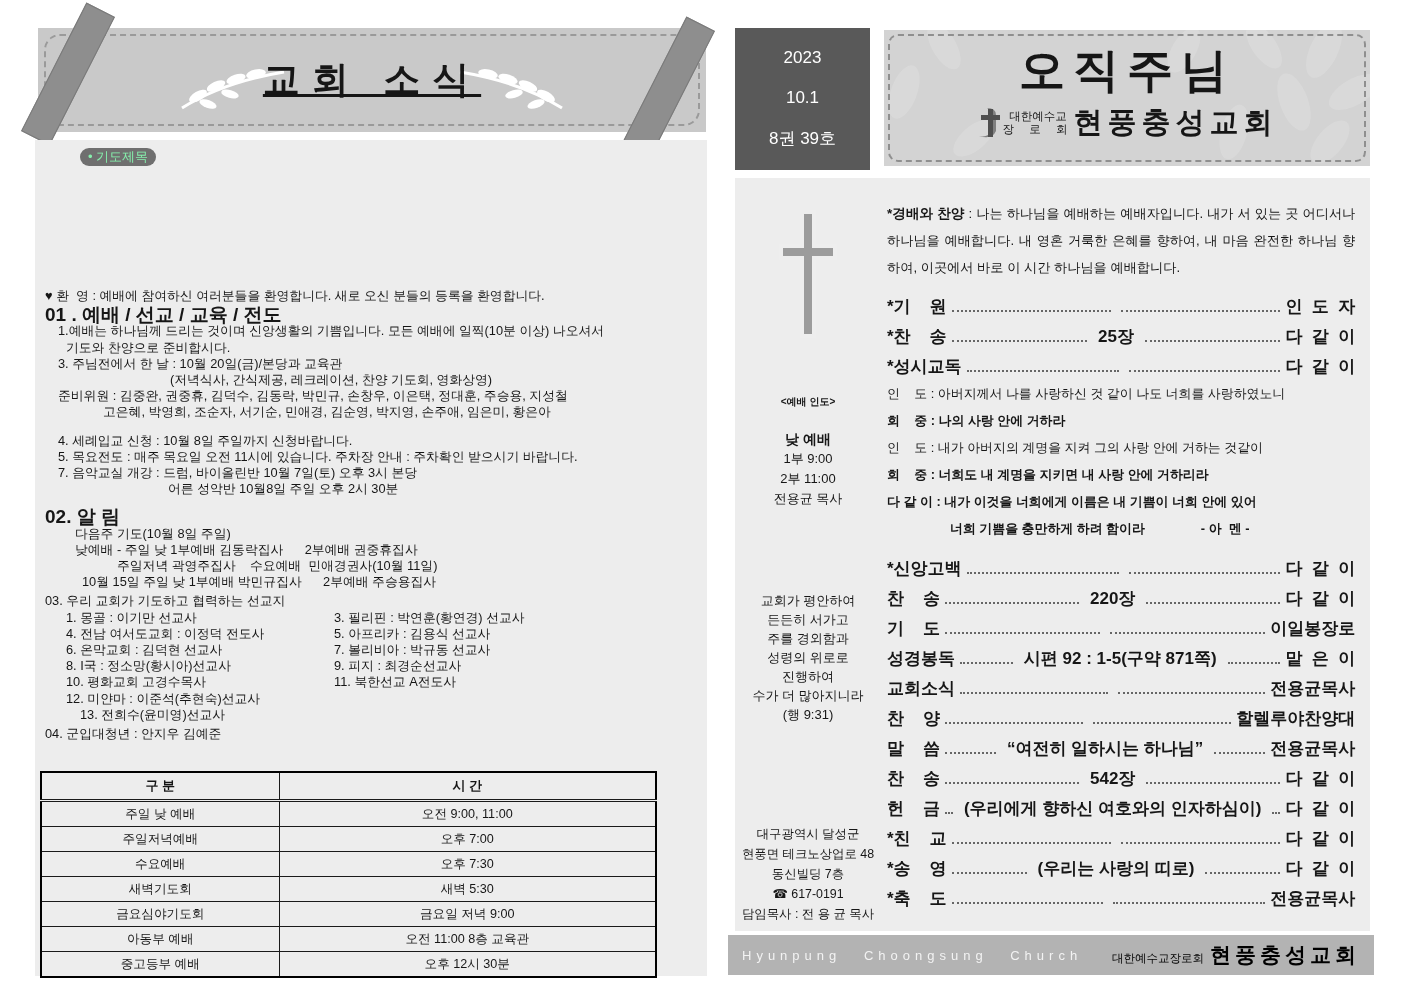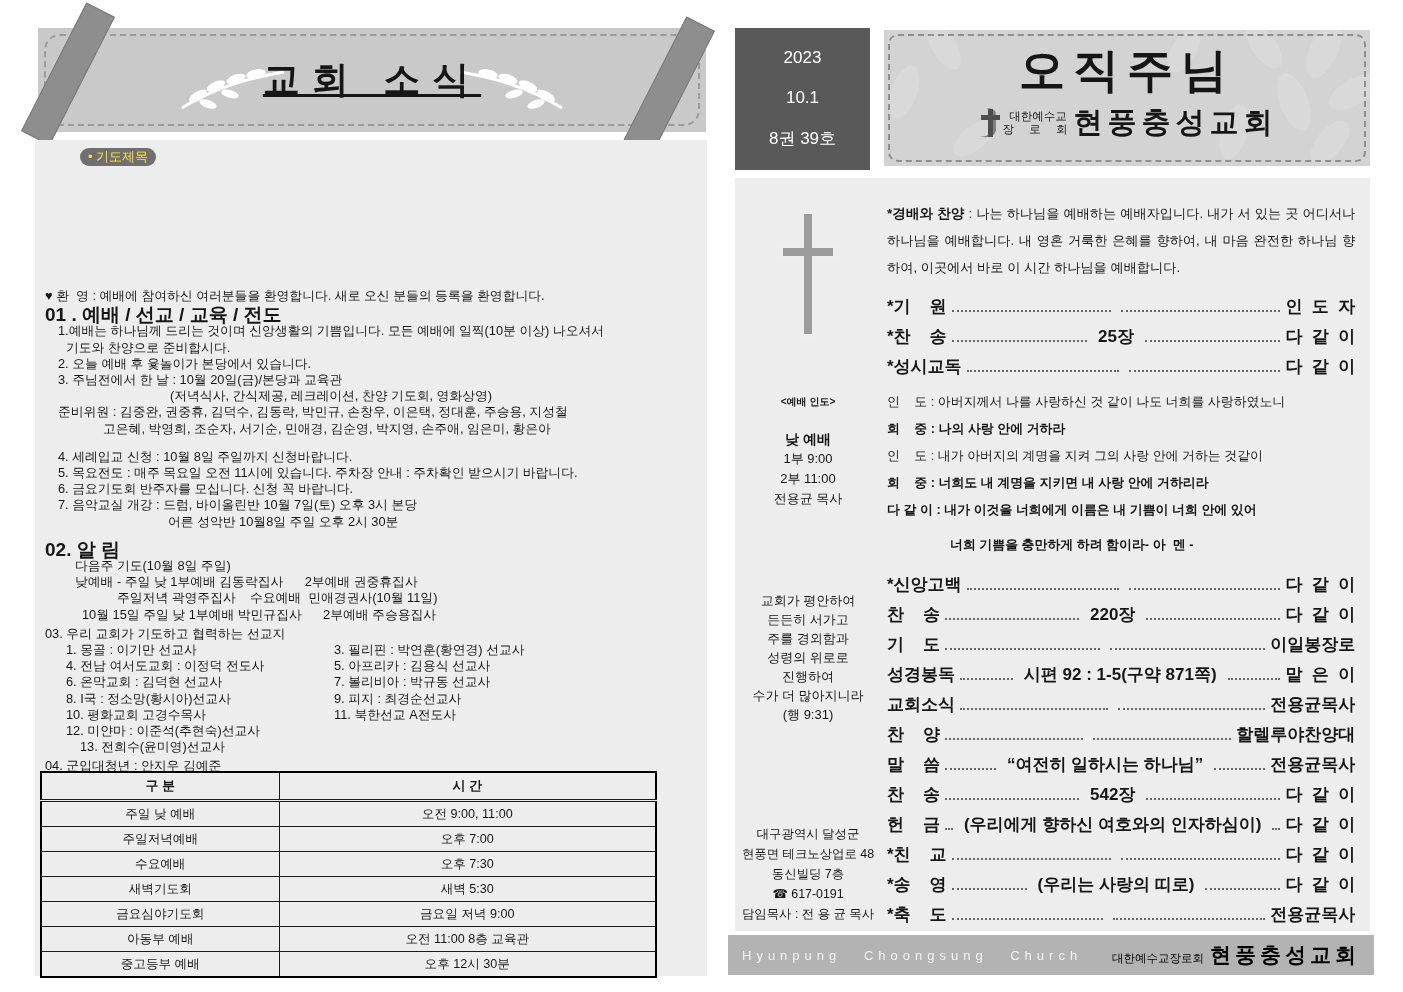--- a/index.html
+++ b/index.html
@@ -11,21 +11,21 @@
   .lp-title{position:absolute;inset:0;display:flex;align-items:center;justify-content:center;
             font-size:37px;font-weight:bold;letter-spacing:12px;text-decoration:underline;}
   .leaf{position:absolute;top:34px;}
   .leaf.l{left:140px;}
   .leaf.r{right:140px;transform:scaleX(-1);}
   .ribbon{position:absolute;width:30px;background:#8e8e8e;border:1px solid #7a7a7a;}
   .ribbon.tl{height:142px;left:52px;top:2px;transform:rotate(27deg);}
   .ribbon.br{height:142px;left:652px;top:16px;transform:rotate(27deg);}
   .lp-body{position:absolute;left:35px;top:140px;width:672px;height:836px;background:#ededed;}
   .prayer{position:absolute;left:45px;top:8px;display:flex;align-items:stretch;}
-  .prayer-label{width:76px;background:#6f6f6f;color:#fde047;border-radius:10px;display:flex;
+  .prayer-label{width:76px;background:#6f6f6f;color:#86efac;border-radius:10px;display:flex;
                 align-items:center;justify-content:center;font-size:13px;z-index:1;}
   .prayer-box{width:452px;margin-left:4px;border:2px dotted #8a8a8a;border-radius:8px;
               padding:10px 14px;display:flex;flex-direction:column;justify-content:space-between;
               font-size:13.4px;line-height:22px;}
   .lp-text{position:absolute;left:10px;top:148px;width:655px;font-size:12.8px;line-height:16.2px;}
   .tl{white-space:pre-wrap;}
   .hd{font-weight:bold;font-size:19px;margin-top:3px;}
   .hd2{margin-top:3px;}
   .p13{padding-left:13px;} .p21{padding-left:21px;} .p30{padding-left:30px;}
   .p37{padding-left:37px;} .p58{padding-left:58px;} .p72{padding-left:72px;}
@@ -64,26 +64,26 @@
   .rp-main{flex:1;padding:22px 16px 0 6px;font-size:13px;}
   .intro{line-height:27px;text-align:justify;font-size:13.2px;}
   .intro b{font-size:13.6px;}
   .worows{margin-top:10px;}
   .worow{display:flex;align-items:center;height:30px;font-size:17px;}
   .wlabel{font-weight:bold;white-space:pre;flex:none;}
   .wcenter{font-weight:bold;white-space:pre;padding:0 6px;flex:none;}
   .wcenter:empty{display:none;padding:0;}
   .wright{font-weight:bold;white-space:pre;flex:none;}
   .dots{flex:1;border-bottom:2px dotted #666;height:9px;margin:0 5px;min-width:8px;}
-  .reading{margin:8px 0;}
+  .reading{margin:0 0;}
   .rrow{display:flex;height:27px;align-items:center;font-size:12.9px;white-space:pre;}
   .rrow .bold,.rcont .bold{font-weight:bold;}
   .rcont{display:flex;height:27px;align-items:center;font-size:12.9px;white-space:pre;
          padding-left:63px;font-weight:bold;}
-  .rcont .amen{}
+  .rcont .amen{margin-left:56px;}
   .rp-footer{position:absolute;left:728px;top:935px;width:646px;height:40px;background:#b3b3b3;
              display:flex;align-items:center;justify-content:space-between;padding:0 14px;box-sizing:border-box;}
   .foot-en{color:#f3f3f3;font-size:13px;letter-spacing:5px;word-spacing:14px;}
   .foot-kr{color:#000000;display:flex;align-items:baseline;gap:6px;}
   .foot-kr .small{font-size:11.5px;}
   .foot-kr .big{font-family:"DejaVu Serif",serif;font-weight:bold;font-size:21px;letter-spacing:4px;}
 </style>
 </head>
 <body>
 
@@ -123,35 +123,33 @@
     <div class="lp-text">
       <div class="tl">♥ 환  영 : 예배에 참여하신 여러분들을 환영합니다. 새로 오신 분들의 등록을 환영합니다.</div>
 
       <div class="tl hd">01 . 예배 / 선교 / 교육 / 전도</div>
       <div>
 
           <div class="tl p13">1.예배는 하나님께 드리는 것이며 신앙생활의 기쁨입니다. 모든 예배에 일찍(10분 이상) 나오셔서</div>
 
           <div class="tl p21">기도와 찬양으로 준비합시다.</div>
 
-          <div class="tl p13">2. 오늘 예배 후 윷놀이가 본당에서 있습니다.</div>
 
           <div class="tl p13">3. 주님전에서 한 날 : 10월 20일(금)/본당과 교육관</div>
 
           <div class="tl p125">(저녁식사, 간식제공, 레크레이션, 찬양 기도회, 영화상영)</div>
 
           <div class="tl p13">준비위원 : 김중완, 권중휴, 김덕수, 김동락, 박민규, 손창우, 이은택, 정대훈, 주승용, 지성철</div>
 
           <div class="tl p58">고은혜, 박영희, 조순자, 서기순, 민애경, 김순영, 박지영, 손주애, 임은미, 황은아</div>
 
           <div class="tl p13 gap">4. 세례입교 신청 : 10월 8일 주일까지 신청바랍니다.</div>
 
           <div class="tl p13">5. 목요전도 : 매주 목요일 오전 11시에 있습니다. 주차장 안내 : 주차확인 받으시기 바랍니다.</div>
 
-          <div class="tl p13">6. 금요기도회 반주자를 모십니다. 신청 꼭 바랍니다.</div>
 
           <div class="tl p13">7. 음악교실 개강 : 드럼, 바이올린반 10월 7일(토) 오후 3시 본당</div>
 
           <div class="tl p123">어른 성악반 10월8일 주일 오후 2시 30분</div>
         </div>
 
       <div class="tl hd gap">02. 알 림</div>
       <div>
 
           <div class="tl p30">다음주 기도(10월 8일 주일)</div>

